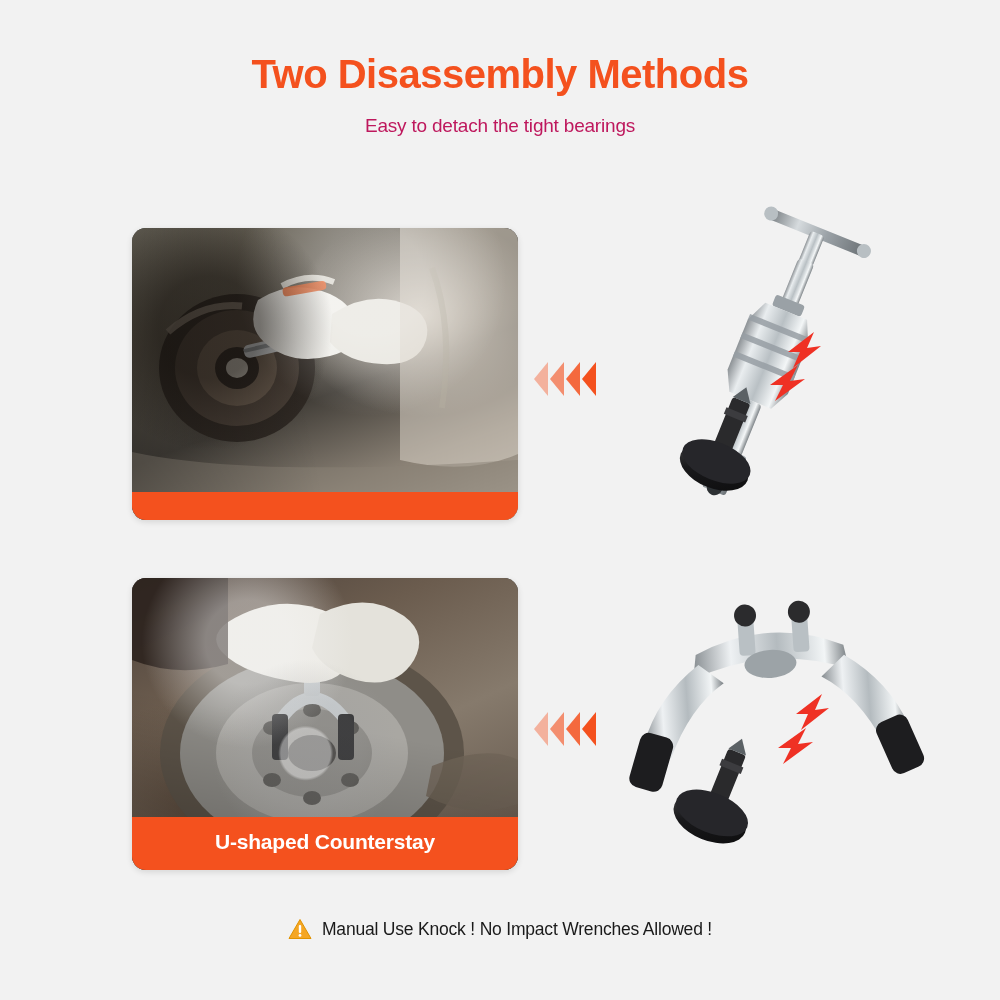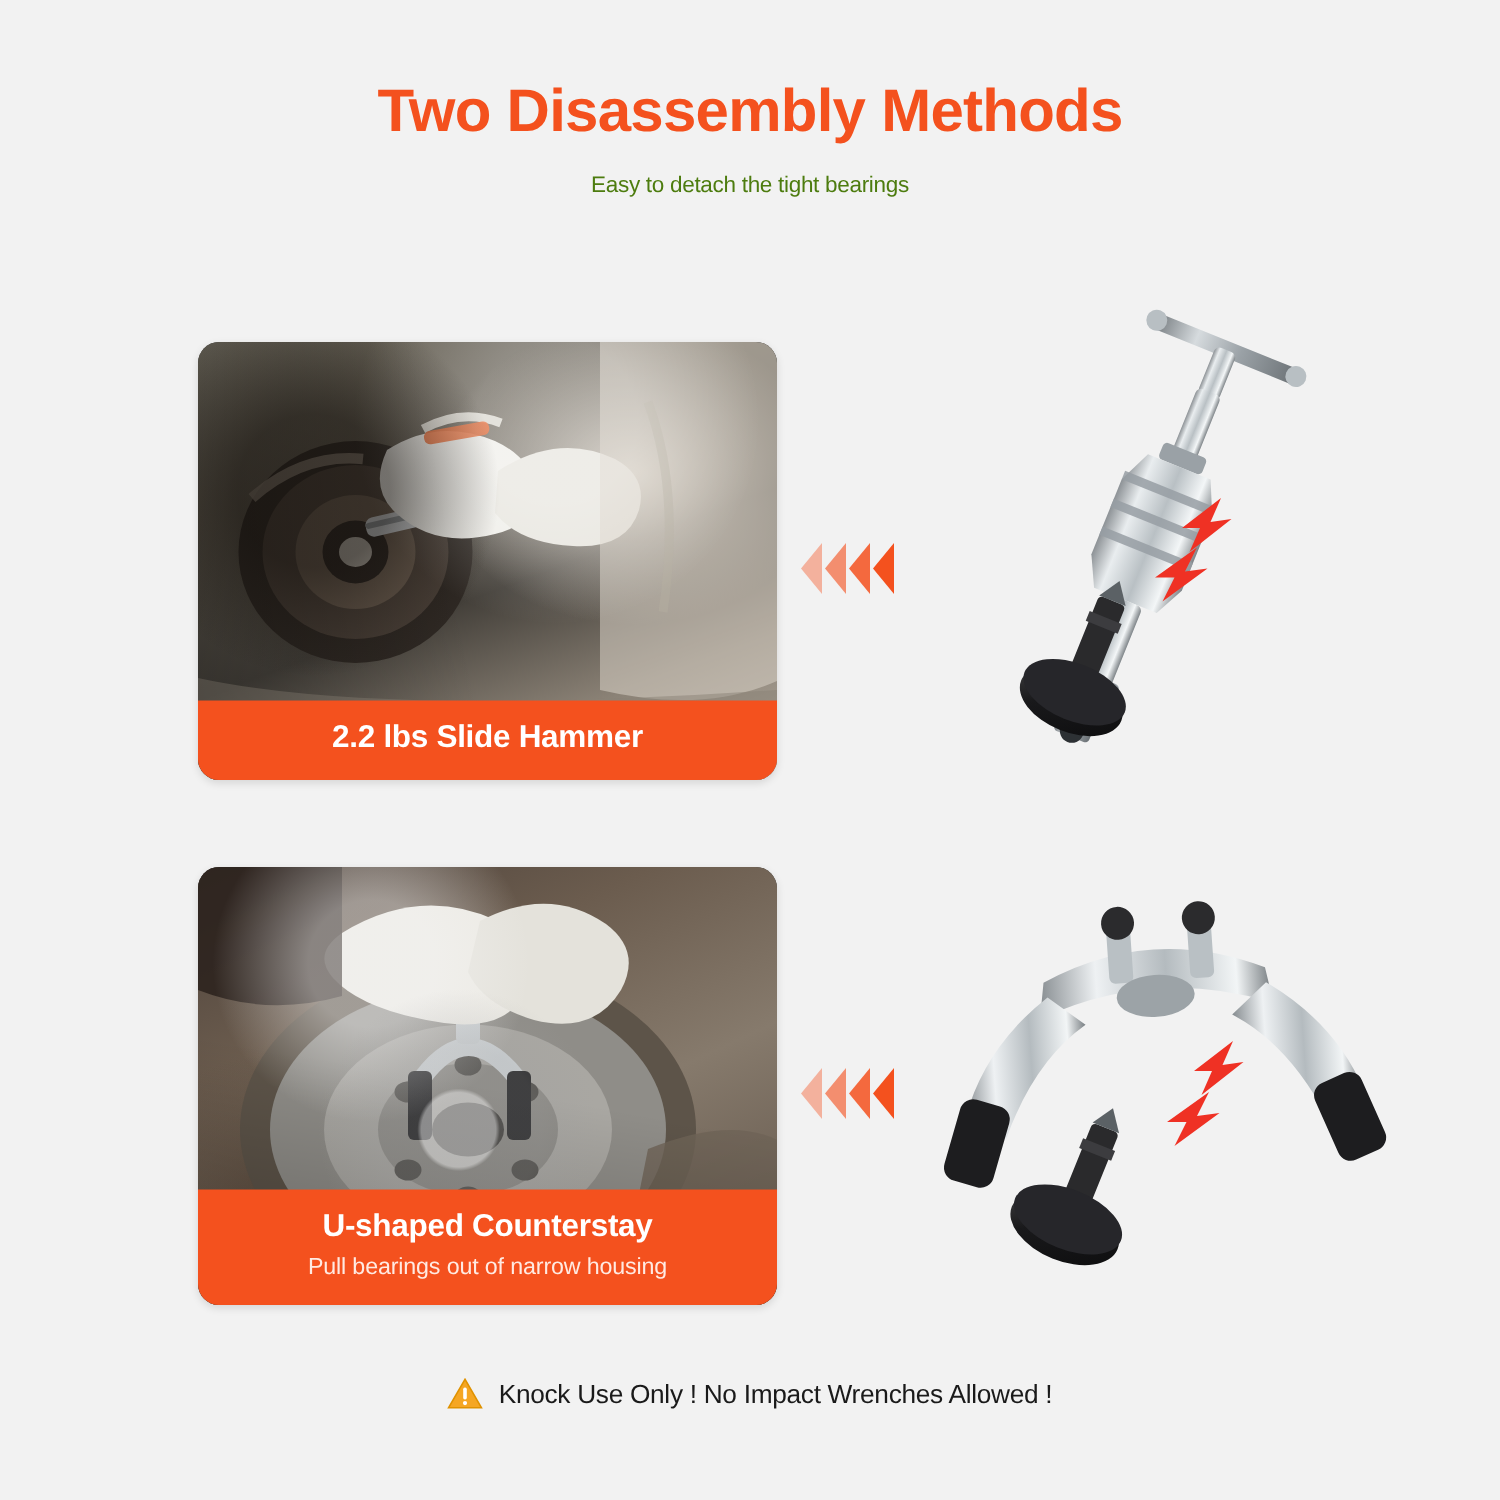--- a/index.html
+++ b/index.html
@@ -18,22 +18,22 @@
   
   .header { position: absolute; top: 52px; left: 0; width: 1000px; text-align: center; }
   .title {
     font-size: 40px;
     font-weight: bold;
     color: #f4511e;
     letter-spacing: -0.5px;
   }
   .subtitle {
     margin-top: 18px;
-    font-size: 15px;
-    color: #4d7c0f;
+    font-size: 19px;
+    color: #be185d;
     letter-spacing: -0.2px;
   }
 
   
   .card {
     position: absolute;
     width: 386px;
     height: 292px;
     border-radius: 14px;
     overflow: hidden;
@@ -175,21 +175,20 @@
 
         <rect x="150" y="60" width="44" height="9" rx="4" transform="rotate(-10 150 60)" fill="#e8632a" opacity="0.9"></rect>
 
         <path d="M268 0 h118 v226 q-50 22 -118 6 z" fill="#d8d2c7" opacity="0.55"></path>
         <path d="M300 40 q22 60 10 140" stroke="#b4ada0" stroke-width="6" fill="none" opacity="0.5"></path>
 
         <path d="M0 224 q120 26 386 8 v60 H0 z" fill="#8a8175" opacity="0.5"></path>
       </svg>
     </div>
     <div class="caption">
-      <div class="caption-title">2.2 lbs Slide Hammer</div>
     </div>
   </div>
 
   <div class="chevrons one">
     <div class="chev c4"></div>
       <div class="chev c3"></div>
       <div class="chev c2"></div>
       <div class="chev c1"></div>
   </div>
 
@@ -282,21 +281,20 @@
         <path d="M96 44 q52 -32 104 -8 q28 14 20 42 q-10 32 -56 26 q-54 -8 -74 -30 q-14 -16 6 -30z" fill="#eceae4"></path>
         <path d="M188 36 q46 -24 84 2 q24 18 10 44 q-18 30 -58 20 q-34 -10 -44 -32z" fill="#e4e2db"></path>
 
         <path d="M0 0 h96 v86 q-50 14 -96 -4z" fill="#2a211c" opacity="0.85"></path>
 
         <path d="M300 188 q54 -22 86 -6 v44 q-48 16 -92 -8 z" fill="#6e6356" opacity="0.8"></path>
       </svg>
     </div>
     <div class="caption">
       <div class="caption-title">U-shaped Counterstay</div>
-      <div class="caption-sub">Pull bearings out of narrow housing</div>
     </div>
   </div>
 
   <div class="chevrons two">
     <div class="chev c4"></div>
       <div class="chev c3"></div>
       <div class="chev c2"></div>
       <div class="chev c1"></div>
   </div>
 
@@ -348,16 +346,16 @@
       </g>
     </svg>
   </div>
 
   <div class="footer">
     <svg class="warn-icon" viewBox="0 0 24 22">
       <path d="M12 1.5 L23 20.5 H1 Z" fill="#f5a623" stroke="#e09200" stroke-width="1"></path>
       <rect x="10.8" y="7" width="2.4" height="8" rx="1.1" fill="#ffffff"></rect>
       <circle cx="12" cy="17.4" r="1.4" fill="#ffffff"></circle>
     </svg>
-    <div class="footer-text">Knock Use Only ! No Impact Wrenches Allowed !</div>
+    <div class="footer-text">Manual Use Knock ! No Impact Wrenches Allowed !</div>
   </div>
 
 </div>
 
 </body></html>

